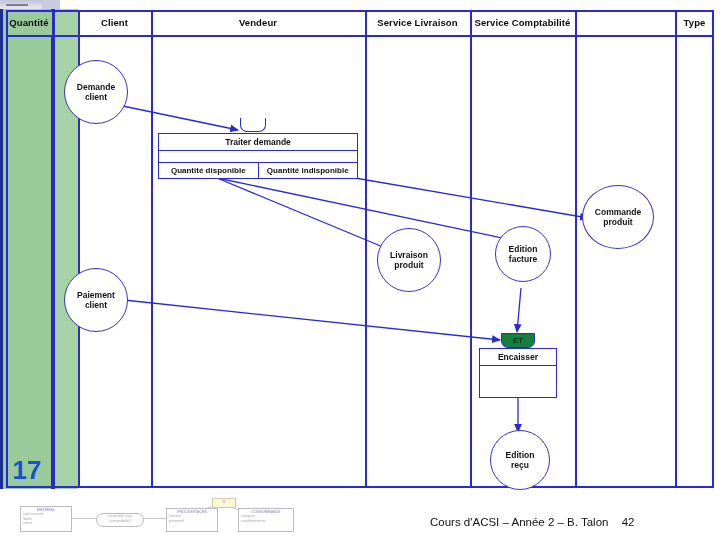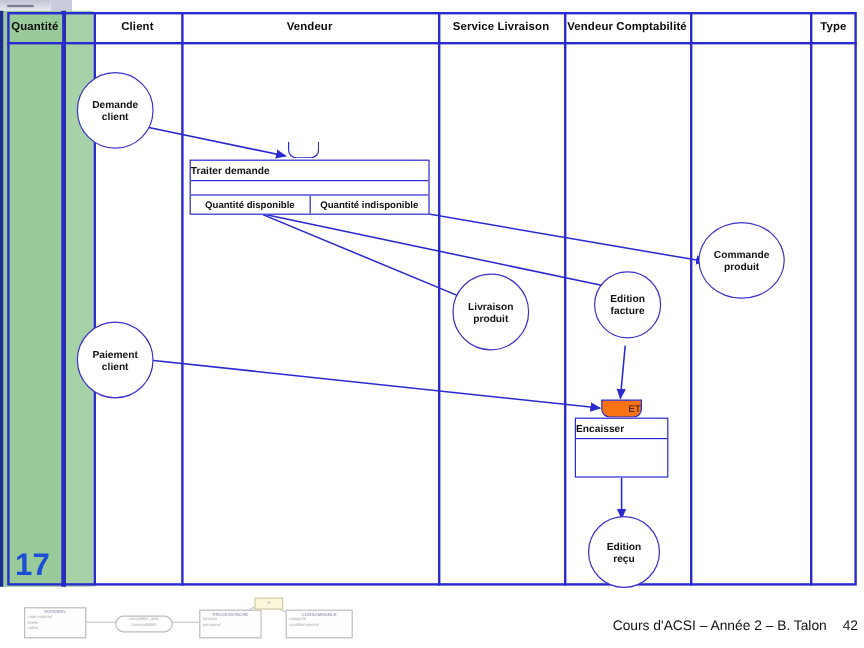--- a/index.html
+++ b/index.html
@@ -37,38 +37,38 @@
 
   
   #diagram{position:absolute;left:0;top:0;width:720px;height:540px;pointer-events:none;}
 
   .node-circle{position:absolute;border:1.4px solid #3b32c8;border-radius:50%;
                background:#ffffff;display:flex;align-items:center;justify-content:center;
                text-align:center;font-size:8.5px;color:#111;line-height:10px;font-weight:bold;}
 
   .act-box{position:absolute;border:1.4px solid #2a2ad0;background:#ffffff;box-sizing:border-box;}
   .act-title{position:absolute;left:0;top:0;right:0;height:17px;line-height:17px;
-             font-size:8.5px;color:#111;font-weight:bold;
+             text-align:center;font-size:8.5px;color:#111;font-weight:bold;
              border-bottom:1.4px solid #2a2ad0;box-sizing:border-box;}
   .act-body{position:absolute;left:0;top:17px;right:0;bottom:0;}
   .cond-row{position:absolute;left:0;right:0;bottom:0;height:16px;
             border-top:1.4px solid #2a2ad0;display:flex;box-sizing:border-box;}
   .cond-cell{flex:1;text-align:center;font-size:8px;line-height:16px;color:#111;font-weight:bold;}
   .cond-cell + .cond-cell{border-left:1.4px solid #2a2ad0;}
 
   .event-tab{position:absolute;width:26px;height:14px;border:1.4px solid #2a2ad0;
              border-top:none;background:#ffffff;
              border-bottom-left-radius:7px;border-bottom-right-radius:7px;box-sizing:border-box;}
 
-  .sync-bar{position:absolute;width:34px;height:15px;border:1.4px solid #2a2ad0;background:#f97316;
+  .sync-bar{position:absolute;width:34px;height:15px;border:1.4px solid #2a2ad0;background:#15803d;
             border-radius:0 0 7px 7px;box-sizing:border-box;
-            font-size:8px;font-weight:normal;text-align:right;line-height:13px;color:#111;}
-
-  
-  .footer{position:absolute;left:430px;top:516px;width:285px;text-align:right;
+            font-size:8px;font-weight:normal;text-align:center;line-height:13px;color:#111;}
+
+  
+  .footer{position:absolute;left:430px;top:516px;width:285px;text-align:left;
           font-size:11.5px;color:#111;}
   .footer .pg{margin-left:10px;}
 
   
   #watermark{position:absolute;left:20px;top:498px;width:300px;height:40px;opacity:.45;}
   .wm-box{position:absolute;border:1px solid #6d6d6d;background:#fdfdfd;box-sizing:border-box;
           font-size:3.4px;color:#3a3a3a;padding:1px 2px;line-height:4.4px;overflow:hidden;}
   .wm-box b{font-size:3.6px;display:block;text-align:center;color:#2b3a6b;font-weight:bold;}
   .wm-round{position:absolute;border:1px solid #6d6d6d;border-radius:7px;background:#fdfdfd;
             box-sizing:border-box;font-size:3.4px;color:#3a3a3a;text-align:center;line-height:5px;}
@@ -102,21 +102,21 @@
     <div class="vline" style="left:145px"></div>
     <div class="vline" style="left:359px"></div>
     <div class="vline" style="left:464px"></div>
     <div class="vline" style="left:569px"></div>
     <div class="vline" style="left:669px"></div>
 
     <div class="hdr-cell" style="left:0px;width:46px">Quantité</div>
     <div class="hdr-cell" style="left:72px;width:73px">Client</div>
     <div class="hdr-cell" style="left:359px;width:105px">Service Livraison</div>
     <div class="hdr-cell" style="left:145px;width:214px">Vendeur</div>
-    <div class="hdr-cell" style="left:464px;width:105px">Vendeur Comptabilité</div>
+    <div class="hdr-cell" style="left:464px;width:105px">Service Comptabilité</div>
     <div class="hdr-cell" style="left:669px;width:39px">Type</div>
   </div>
 
   <svg id="diagram" viewBox="0 0 720 540" width="720" height="540">
     <defs>
       <marker id="ah" markerWidth="9" markerHeight="9" refX="8" refY="4.5" orient="auto" markerUnits="userSpaceOnUse">
         <path d="M0,0.6 L9,4.5 L0,8.4 z" fill="#2a2ad0"></path>
       </marker>
     </defs>
 

